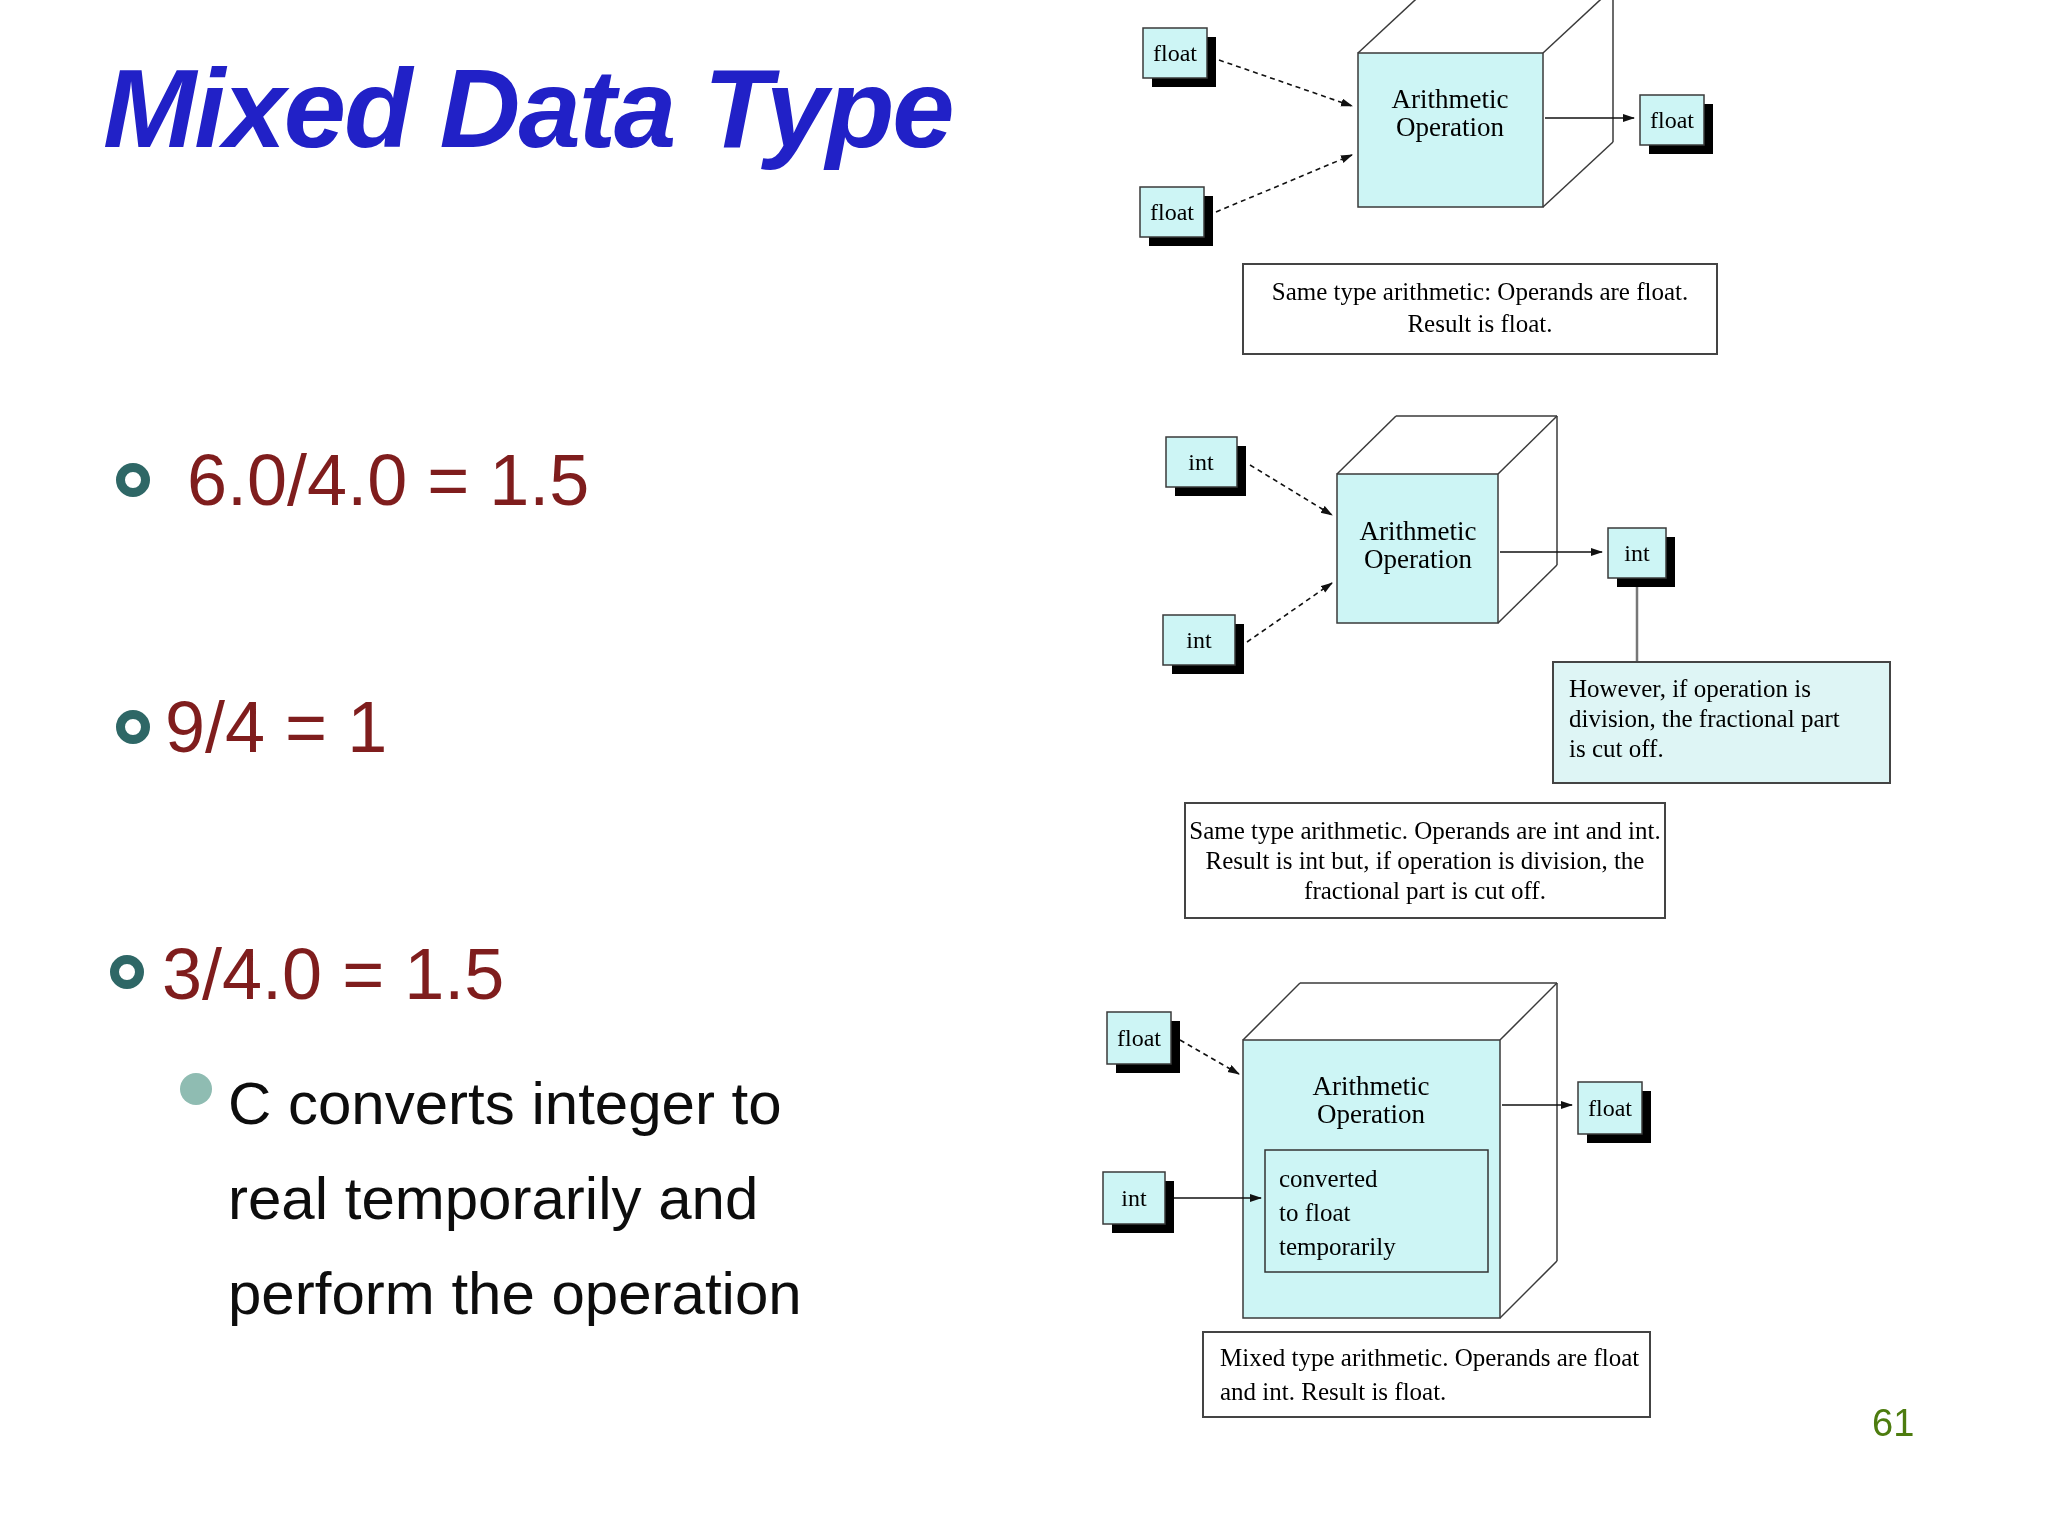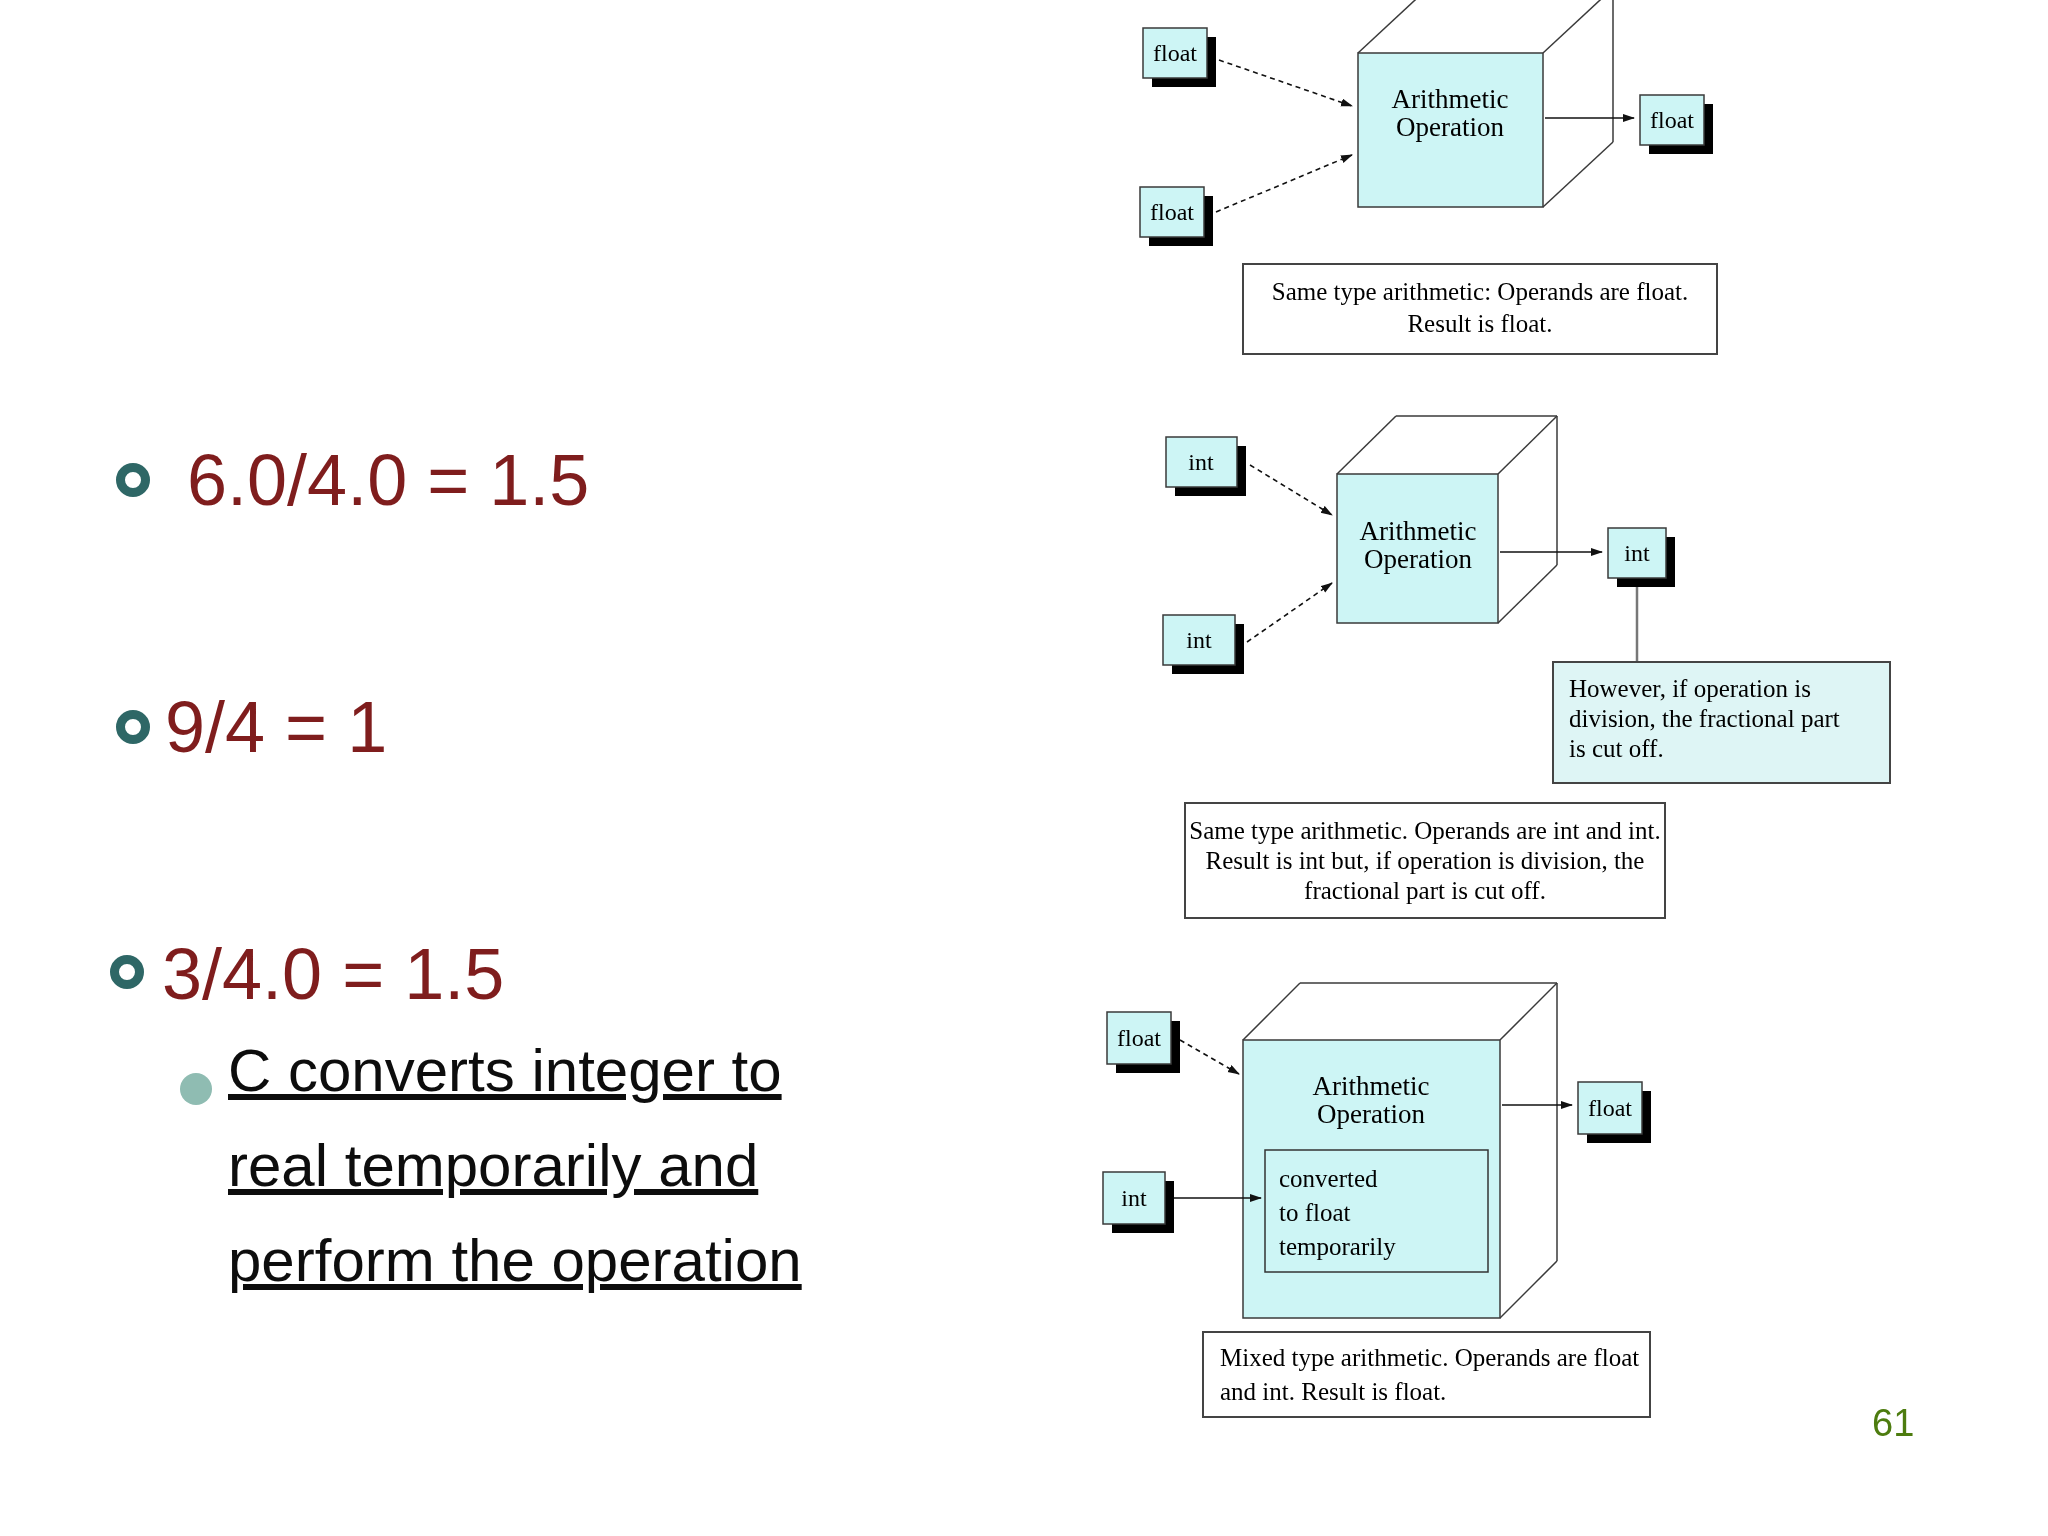--- a/index.html
+++ b/index.html
@@ -72,33 +72,34 @@
     fill: #000000;
   }
   .lbl  { font-size: 24px; }
   .op   { font-size: 27px; }
   .cap  { font-size: 25px; }
 </style>
 </head>
 <body>
 
 <div class="abs title">
+  <div>Mixed Data Type</div>
 </div>
 
 <span class="abs bullet-ring" style="left:116px; top:463px;"></span>
 <div class="abs bullet-text" style="left:187px; top:439px;">6.0/4.0 = 1.5</div>
 
 <span class="abs bullet-ring" style="left:116px; top:710px;"></span>
 <div class="abs bullet-text" style="left:165px; top:686px;">9/4 = 1</div>
 
 <span class="abs bullet-ring" style="left:110px; top:955px;"></span>
 <div class="abs bullet-text" style="left:162px; top:933px;">3/4.0 = 1.5</div>
 
 <span class="abs sub-dot" style="left:180px; top:1073px;"></span>
-<div class="abs sub-text" style="left:228px; top:1024px;text-decoration:underline;">C converts integer to real temporarily and perform the operation</div>
+<div class="abs sub-text" style="left:228px; top:1057px;">C converts integer to real temporarily and perform the operation</div>
 
 <div class="abs page-num">61</div>
 
 <svg style="left:870px; top:0px;" width="1080" height="372" viewBox="0 0 1080 372">
   <defs>
     <marker id="ah1" markerWidth="13" markerHeight="10" refX="11" refY="4" orient="auto" markerUnits="userSpaceOnUse">
       <path d="M0,0 L12,4 L0,8 Z" fill="#111"></path>
     </marker>
   </defs>
 

